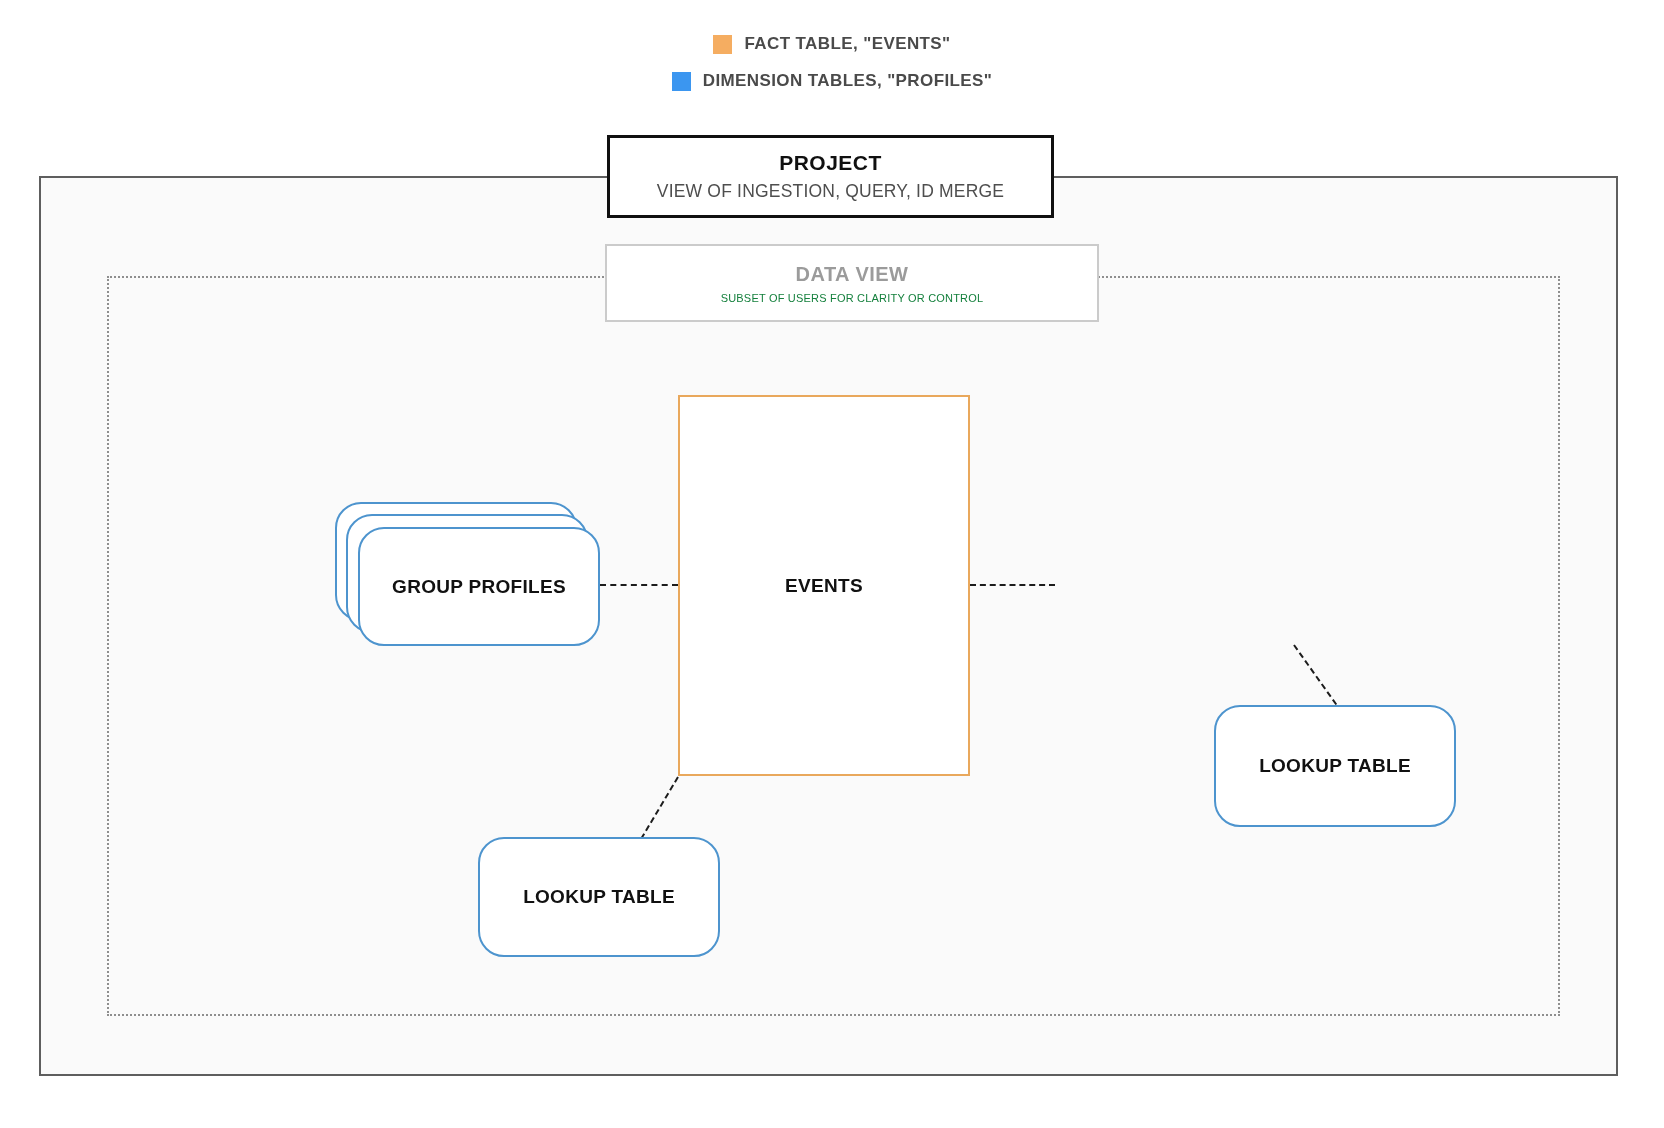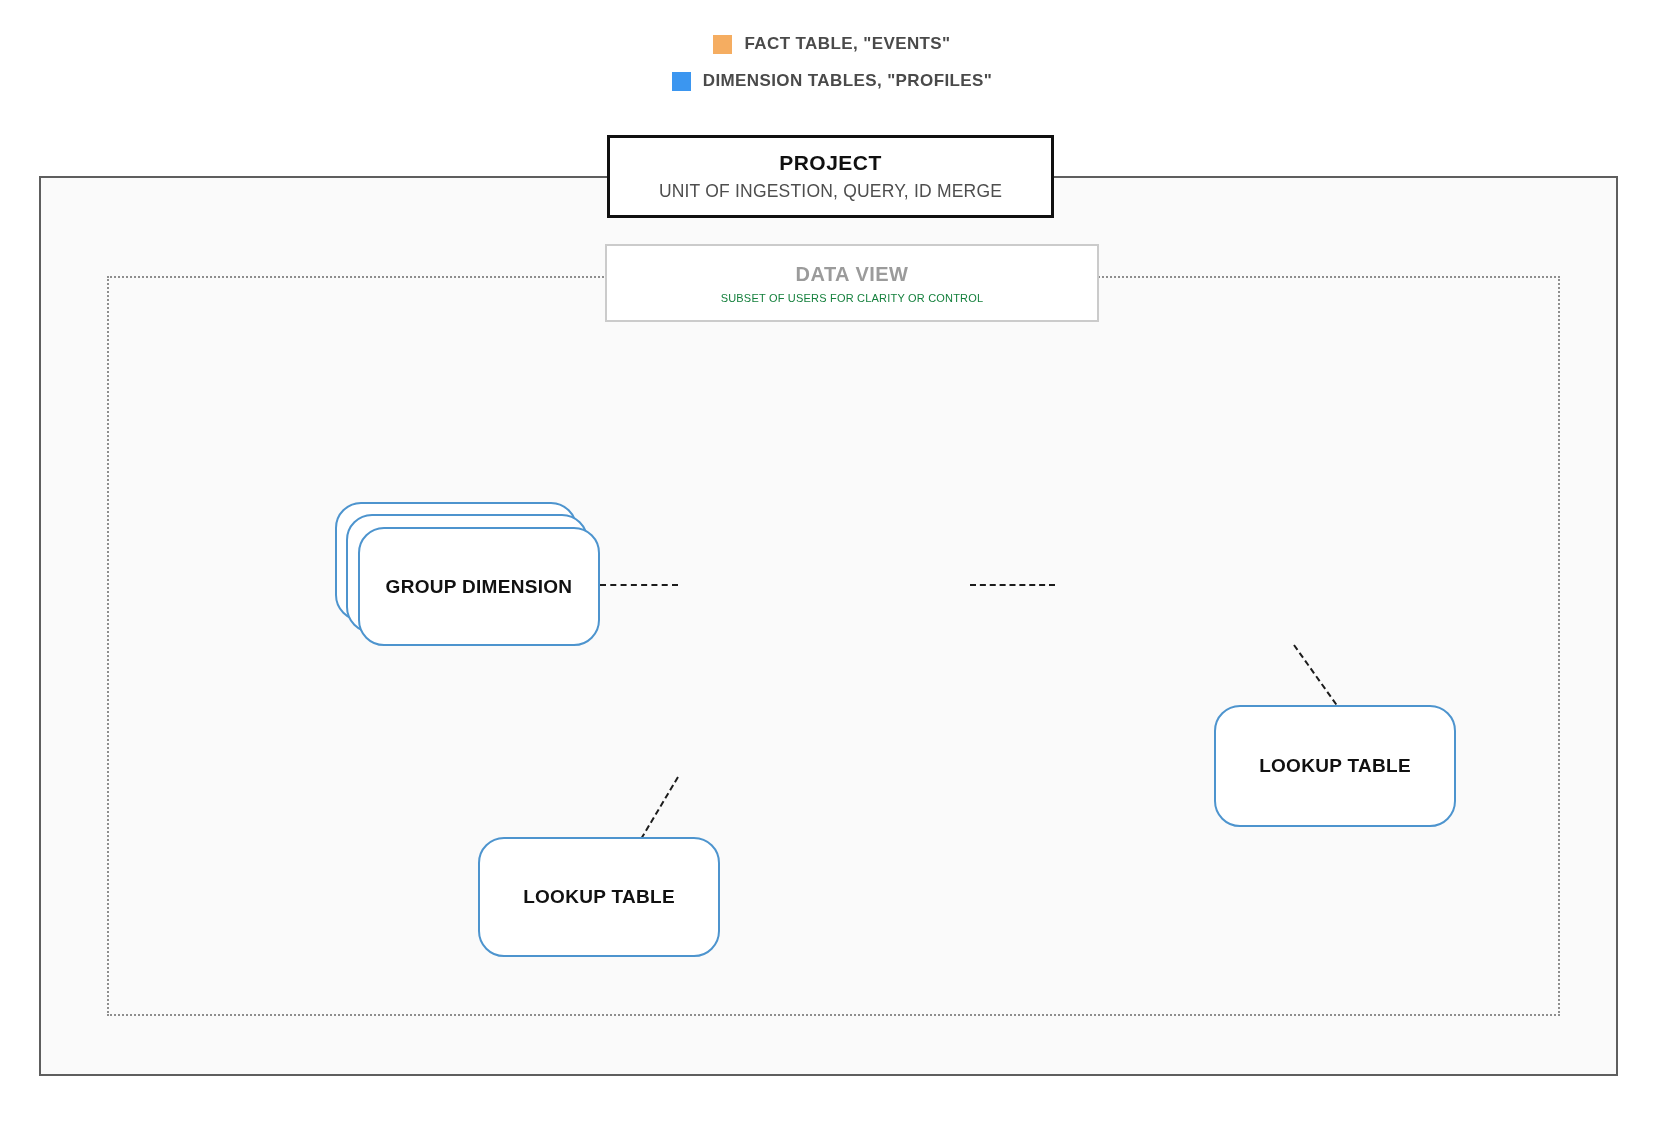--- a/index.html
+++ b/index.html
@@ -186,36 +186,39 @@
   <div class="dataview-boundary"></div>
 
   <div class="connector conn-left"></div>
   <div class="connector conn-right"></div>
   <div class="connector conn-diag-right"></div>
   <div class="connector conn-diag-left"></div>
 
   <div class="card stack-back"></div>
   <div class="card stack-mid"></div>
   <div class="card stack-front">
-    <span class="node-label">GROUP DIMENSION</span>
-  </div>
-
+    <span class="node-label">GROUP PROFILES</span>
+  </div>
+
+  <div class="events-box">
+    <span class="node-label">EVENTS</span>
+  </div>
 
 
   <div class="card lookup-right">
     <span class="node-label">LOOKUP TABLE</span>
   </div>
 
   <div class="card lookup-bottom">
     <span class="node-label">LOOKUP TABLE</span>
   </div>
 
   <div class="label-box project-box">
     <div class="project-title">PROJECT</div>
-    <div class="project-subtitle">UNIT OF INGESTION, QUERY, ID MERGE</div>
+    <div class="project-subtitle">VIEW OF INGESTION, QUERY, ID MERGE</div>
   </div>
 
   <div class="label-box dataview-box">
     <div class="dataview-title">DATA VIEW</div>
     <div class="dataview-subtitle">SUBSET OF USERS FOR CLARITY OR CONTROL</div>
   </div>
 
 </div>
 
 </body></html>

